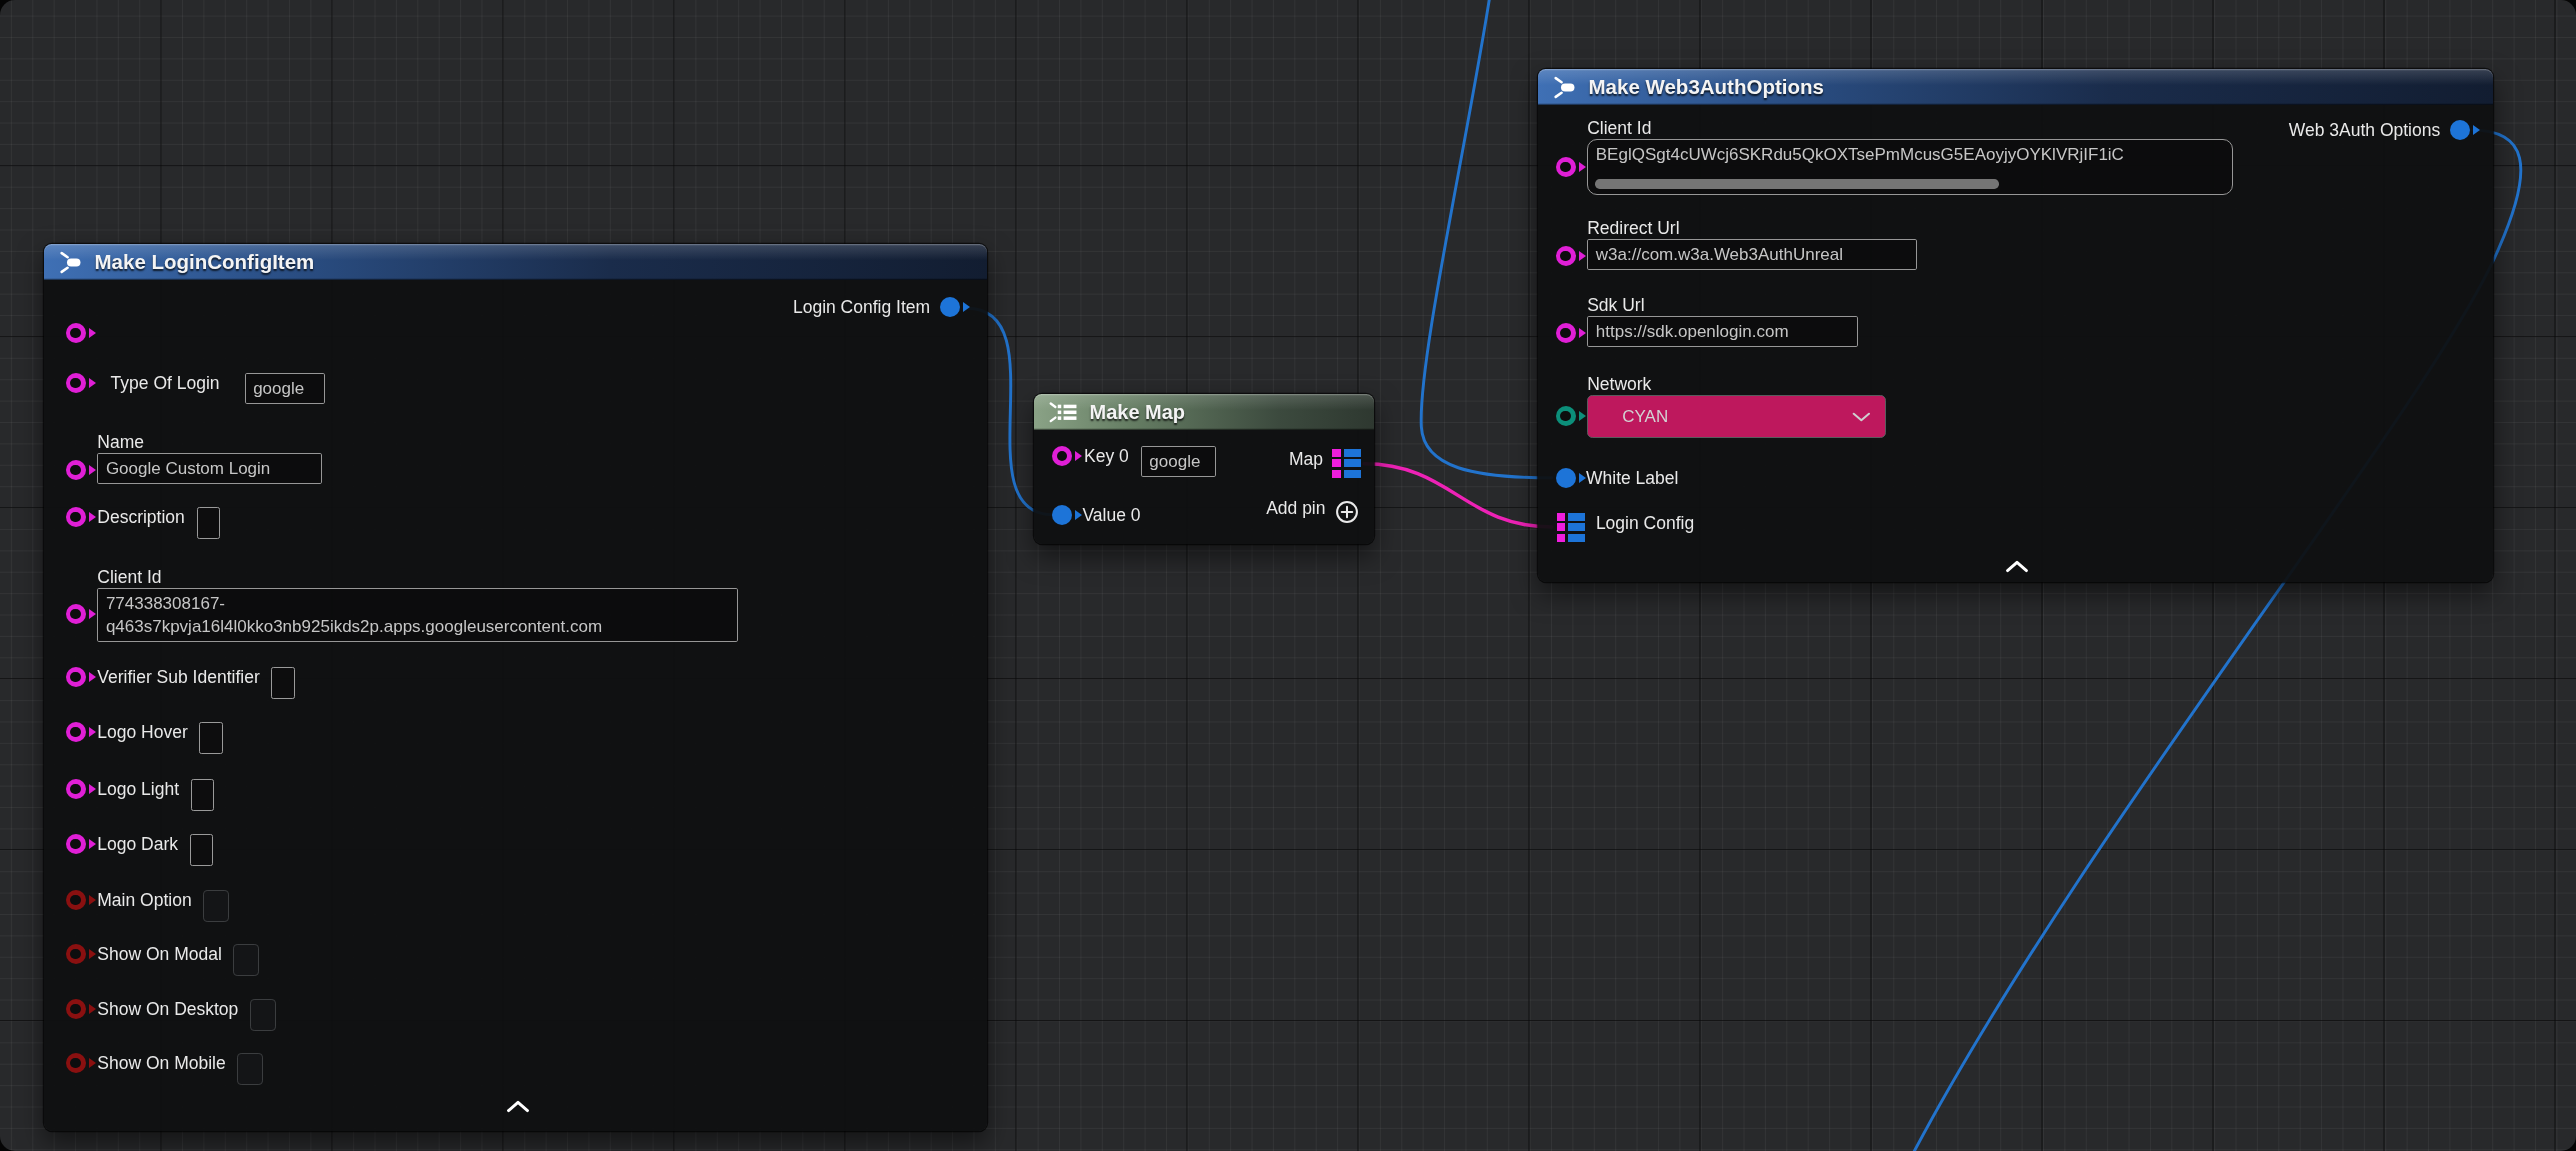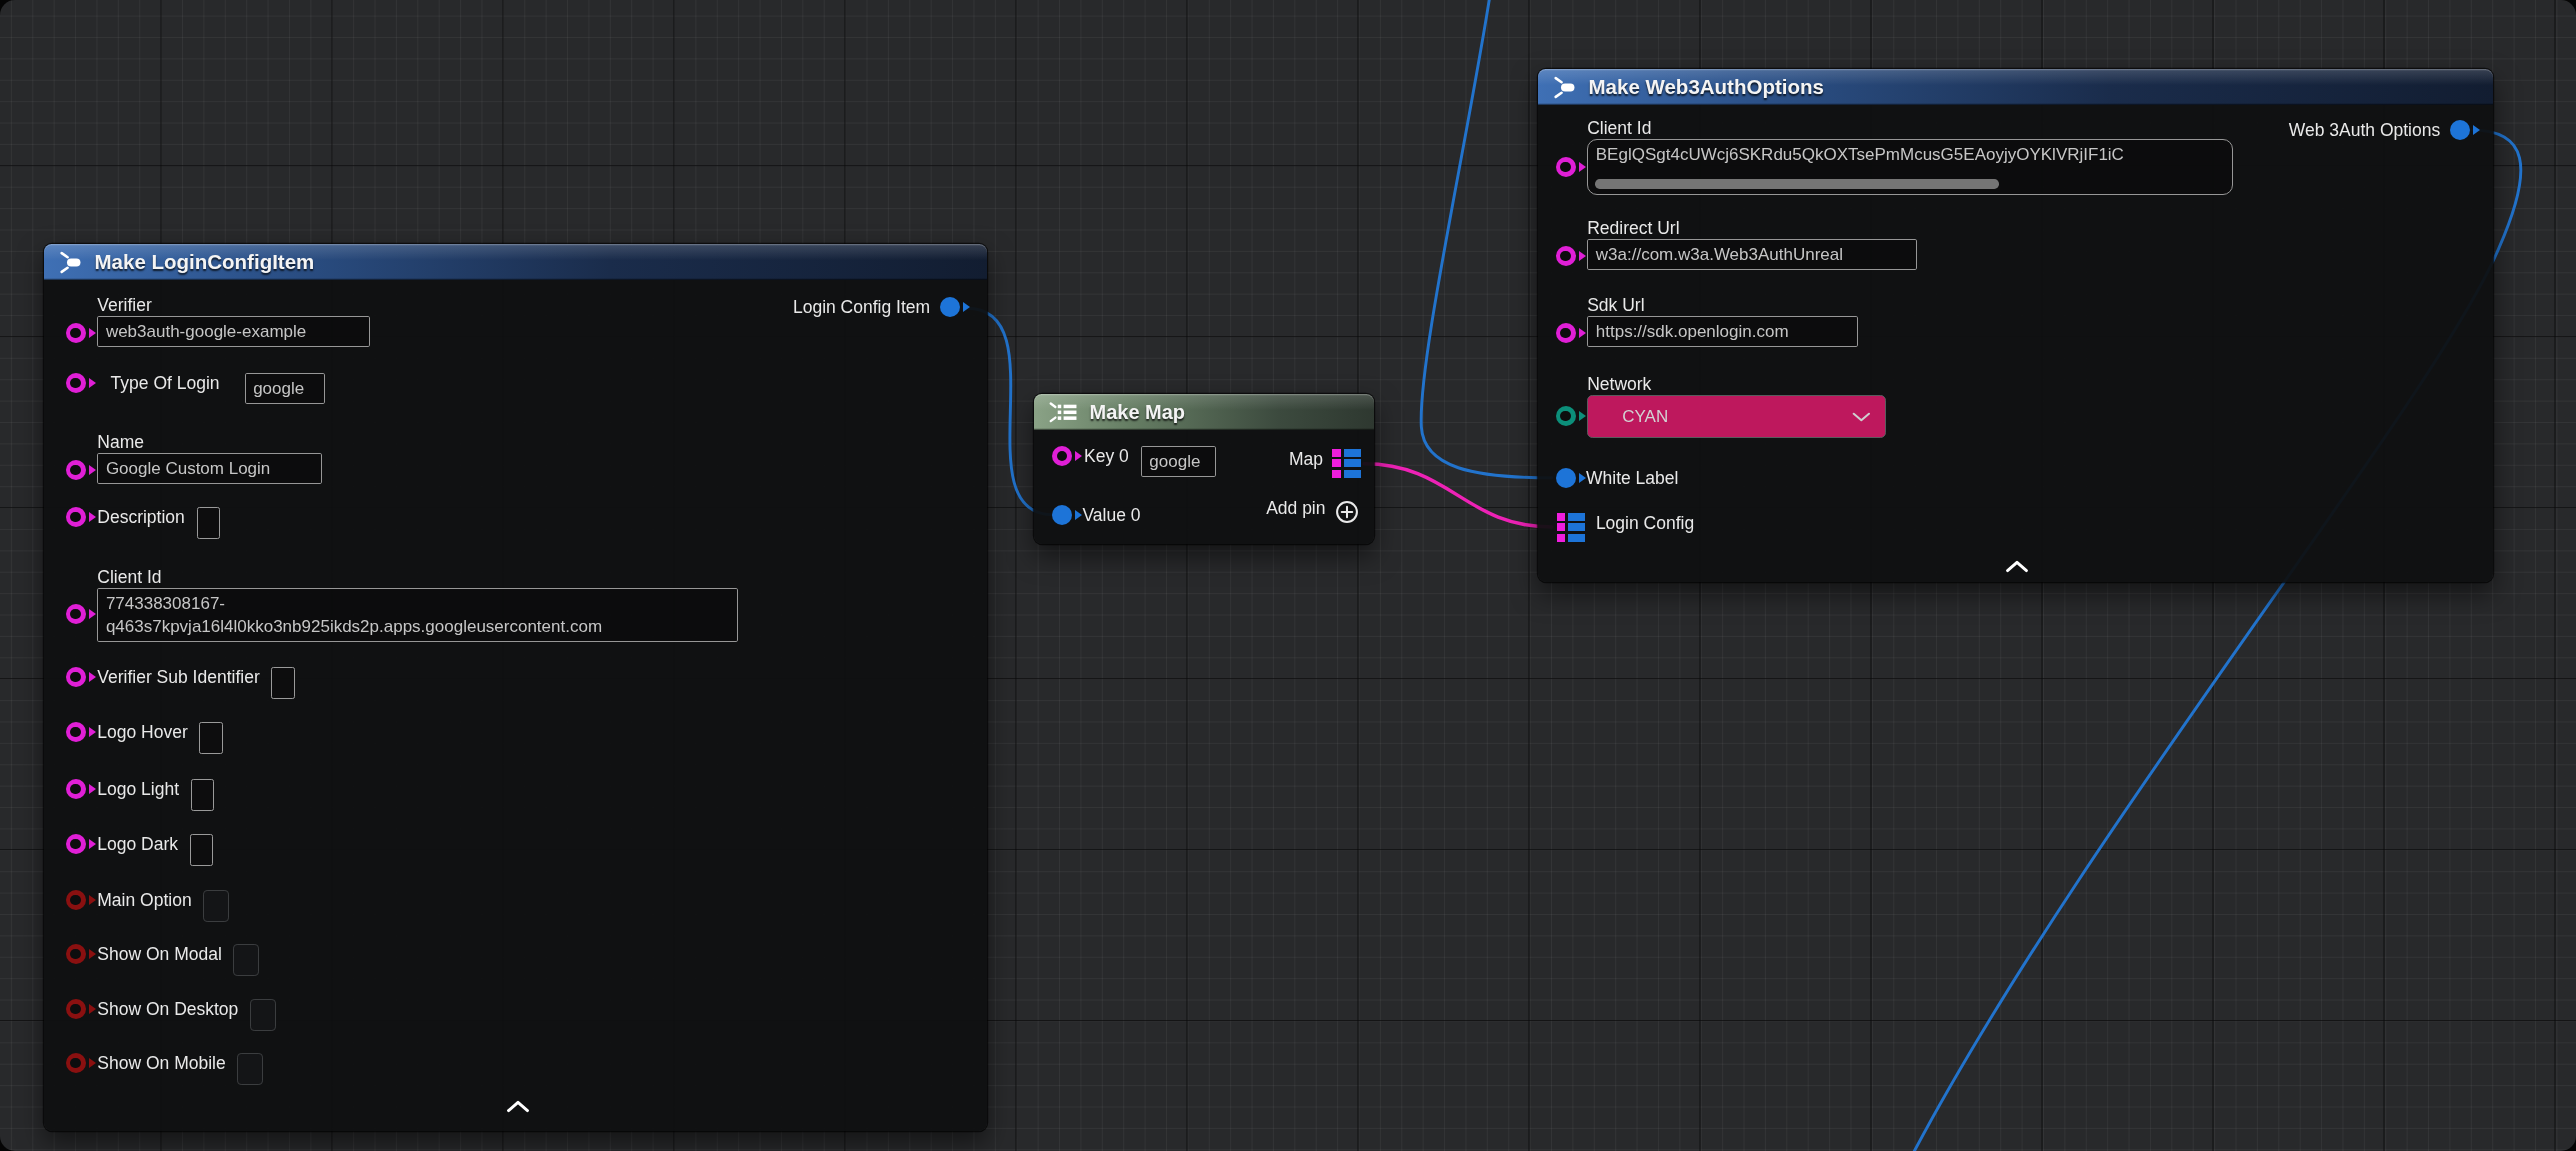--- a/index.html
+++ b/index.html
@@ -77,24 +77,20 @@
       <span class="plabel">Login Config Item</span>
       <div class="pin" style="--c:var(--object-pin)">
           <span class="arrow"></span>
         </div>
     </div>
 
     <div class="row rowA" style="left:21.6px;top:50px">
       <div class="pin ring" style="--c:var(--string-pin);margin-top:29px">
           <span class="arrow"></span>
         </div>
-      <div class="stack">
-        <div class="flabel">Verifier</div>
-        <div class="tbox" style="width:273px">web3auth-google-example</div>
-      </div>
     </div>
 
     <div class="row" style="left:21.6px;top:129px;gap:25px">
       <div class="pin ring" style="--c:var(--string-pin)">
           <span class="arrow"></span>
         </div>
       <span class="plabel">Type Of Login</span>
       <div class="tbox" style="width:80px">google</div>
     </div>
 

